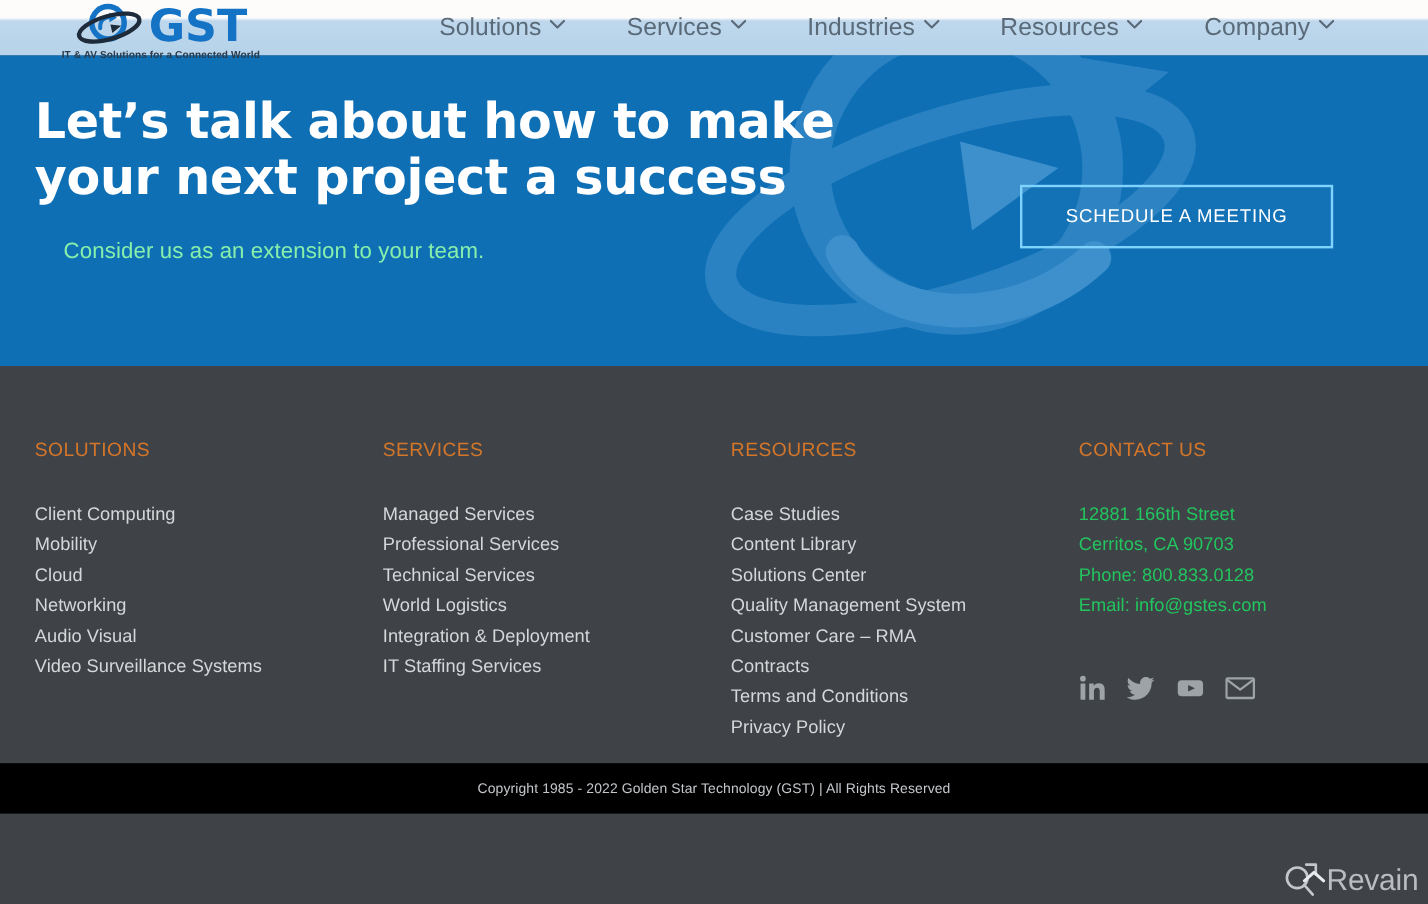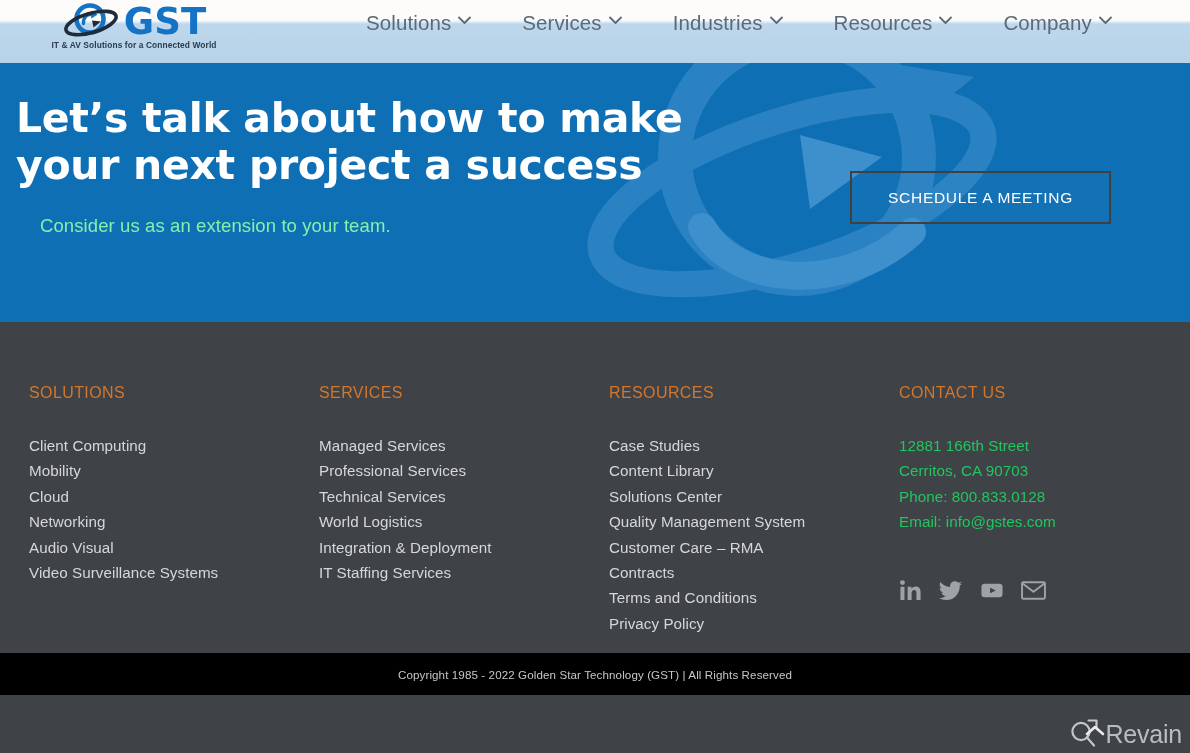--- a/index.html
+++ b/index.html
@@ -8,21 +8,21 @@
     height: 753px;
     overflow: hidden;
     font-family: "Liberation Sans", sans-serif;
     background: #3f4347;
   }
   .page { position: relative; width: 1190px; height: 753px; }
 
   
   .header {
     position: relative;
-    height: 63px;
+    height: 46px;
     width: 100%;
     background: linear-gradient(to bottom,
                 #fdfcfa 0%, #fdfcfa 32%,
                 #e9f1f8 34%, #bed7ec 38%,
                 #b6d3e9 100%);
     overflow: visible;
     z-index: 5;
   }
   .logo-wrap {
     position: absolute;
@@ -90,21 +90,21 @@
     right: 178px;
     top: -46px;
     width: 430px;
     height: 330px;
     opacity: 1;
     pointer-events: none;
   }
   .hero-inner {
     position: relative;
     z-index: 2;
-    padding-left: 16px;
+    padding-left: 29px;
     padding-top: 32px;
   }
   .hero-title {
     color: #ffffff;
     font-family: "DejaVu Sans", sans-serif;
     font-size: 41px;
     font-weight: bold;
     line-height: 47px;
     letter-spacing: -0.3px;
     max-width: 700px;
@@ -116,21 +116,21 @@
     font-weight: 400;
     letter-spacing: 0.1px;
     margin-left: 24px;
   }
   .cta-btn {
     position: absolute;
     right: 79px;
     top: 108px;
     width: 261px;
     height: 53px;
-    border: 2px solid #404040;
+    border: 2px solid #7dd3fc;
     background: rgba(255,255,255,0.02);
     color: #ffffff;
     font-size: 15.5px;
     font-weight: 400;
     letter-spacing: 0.7px;
     display: flex;
     align-items: center;
     justify-content: center;
     cursor: pointer;
     z-index: 3;

